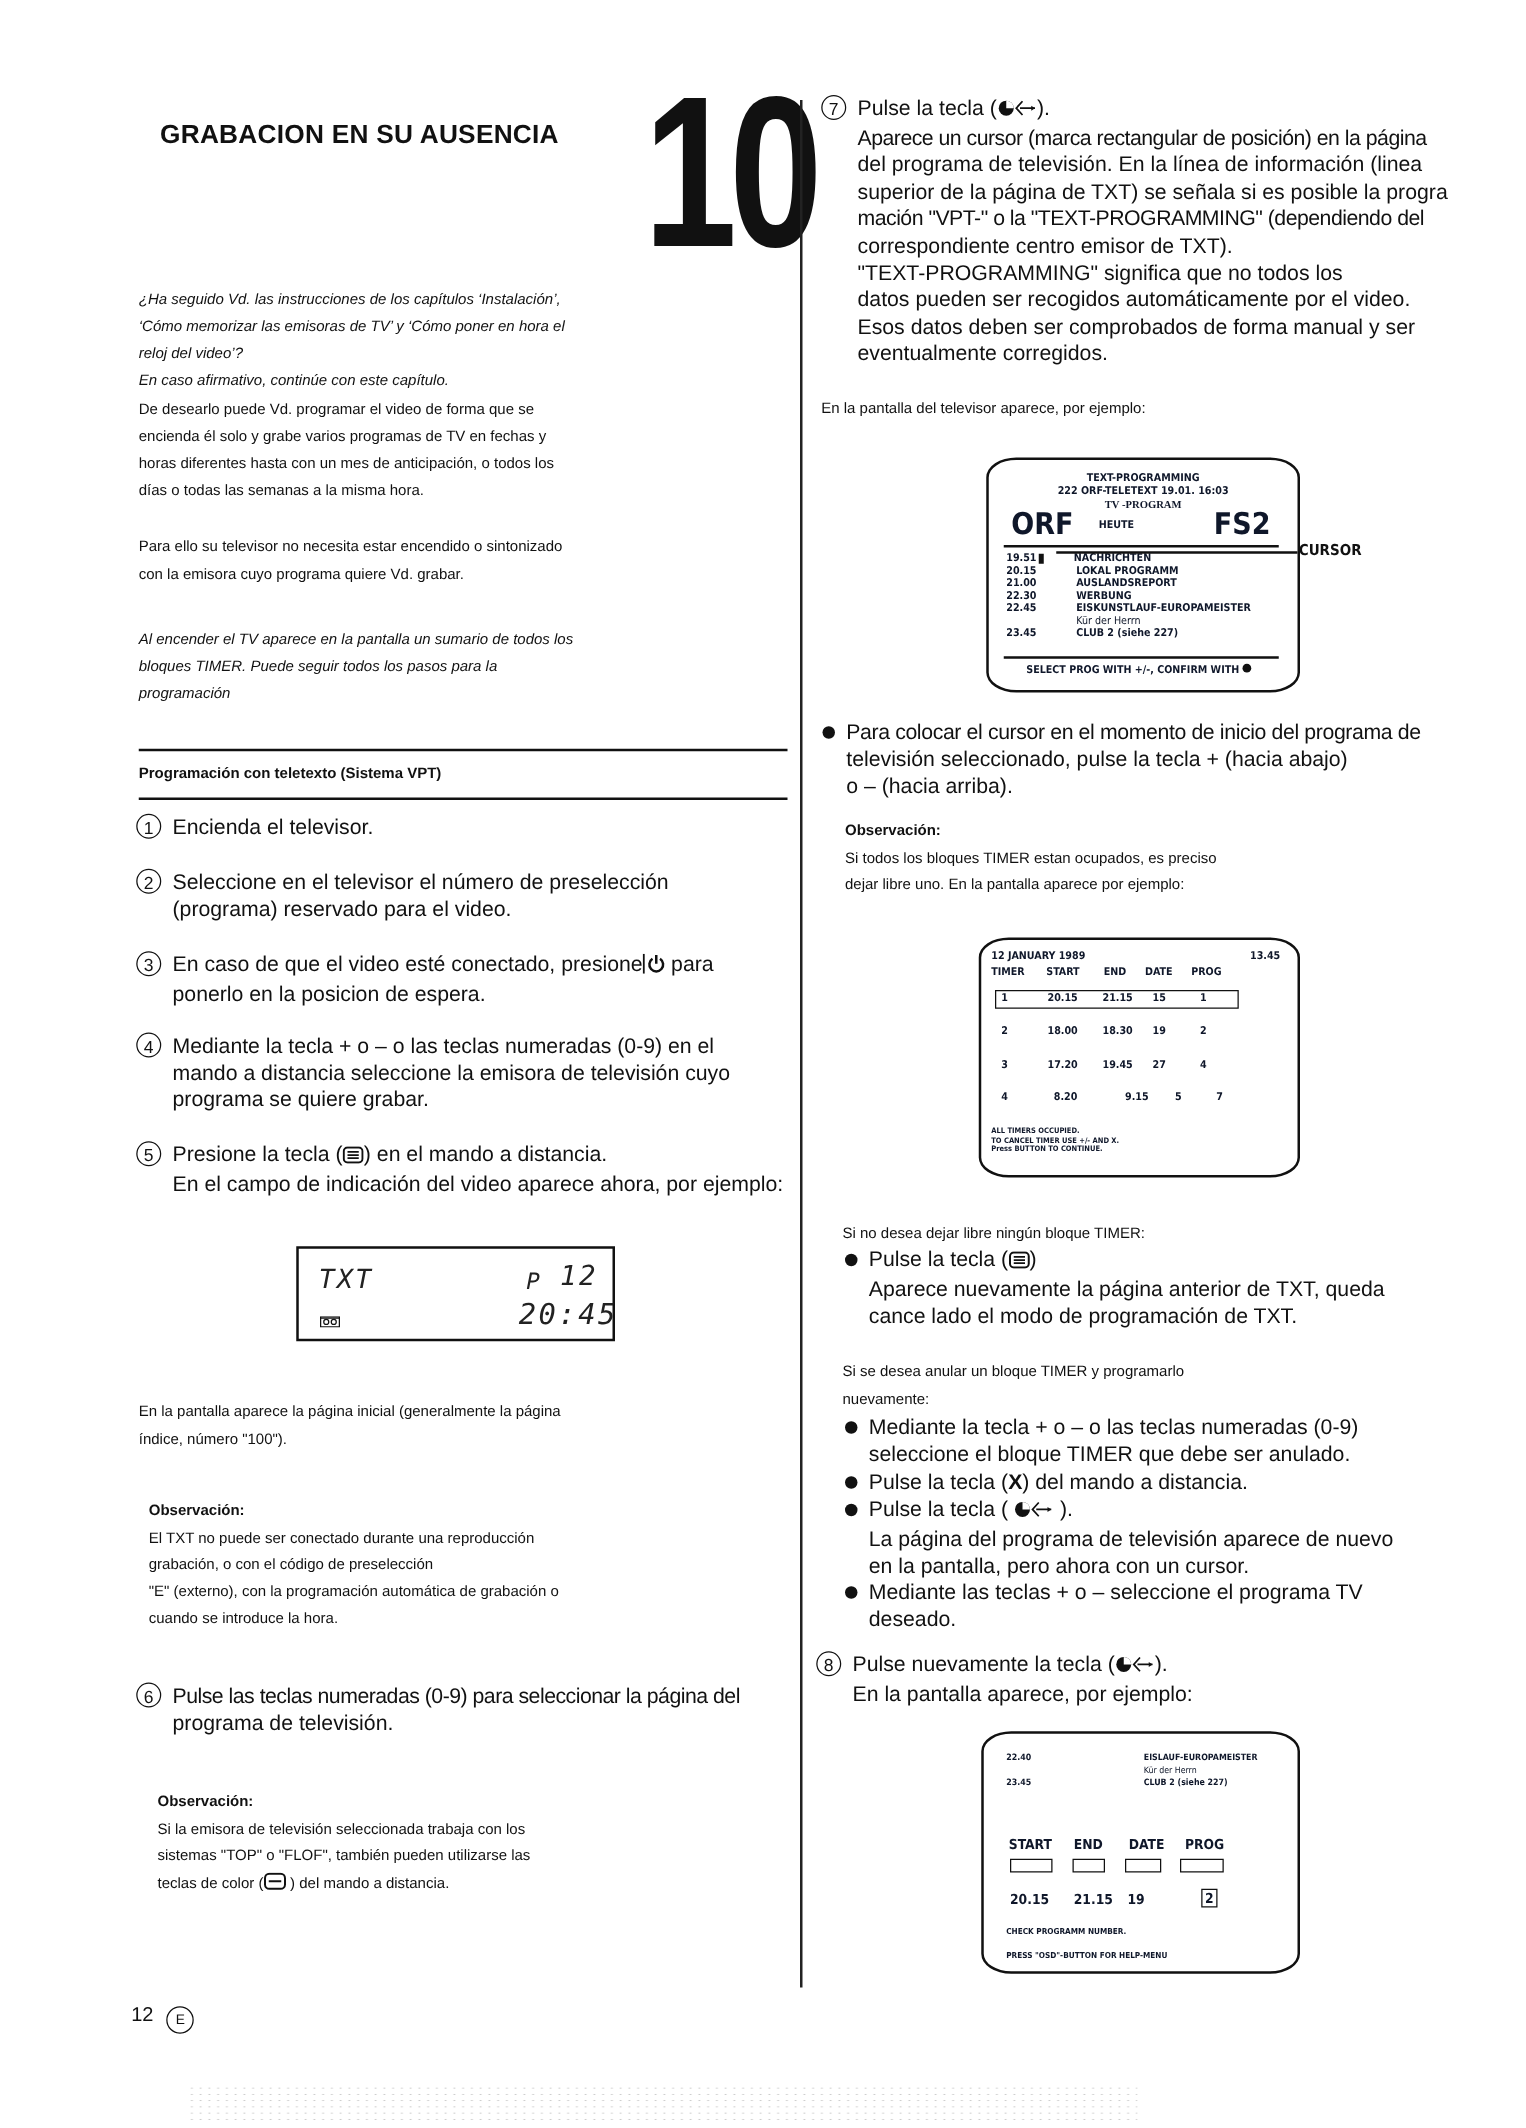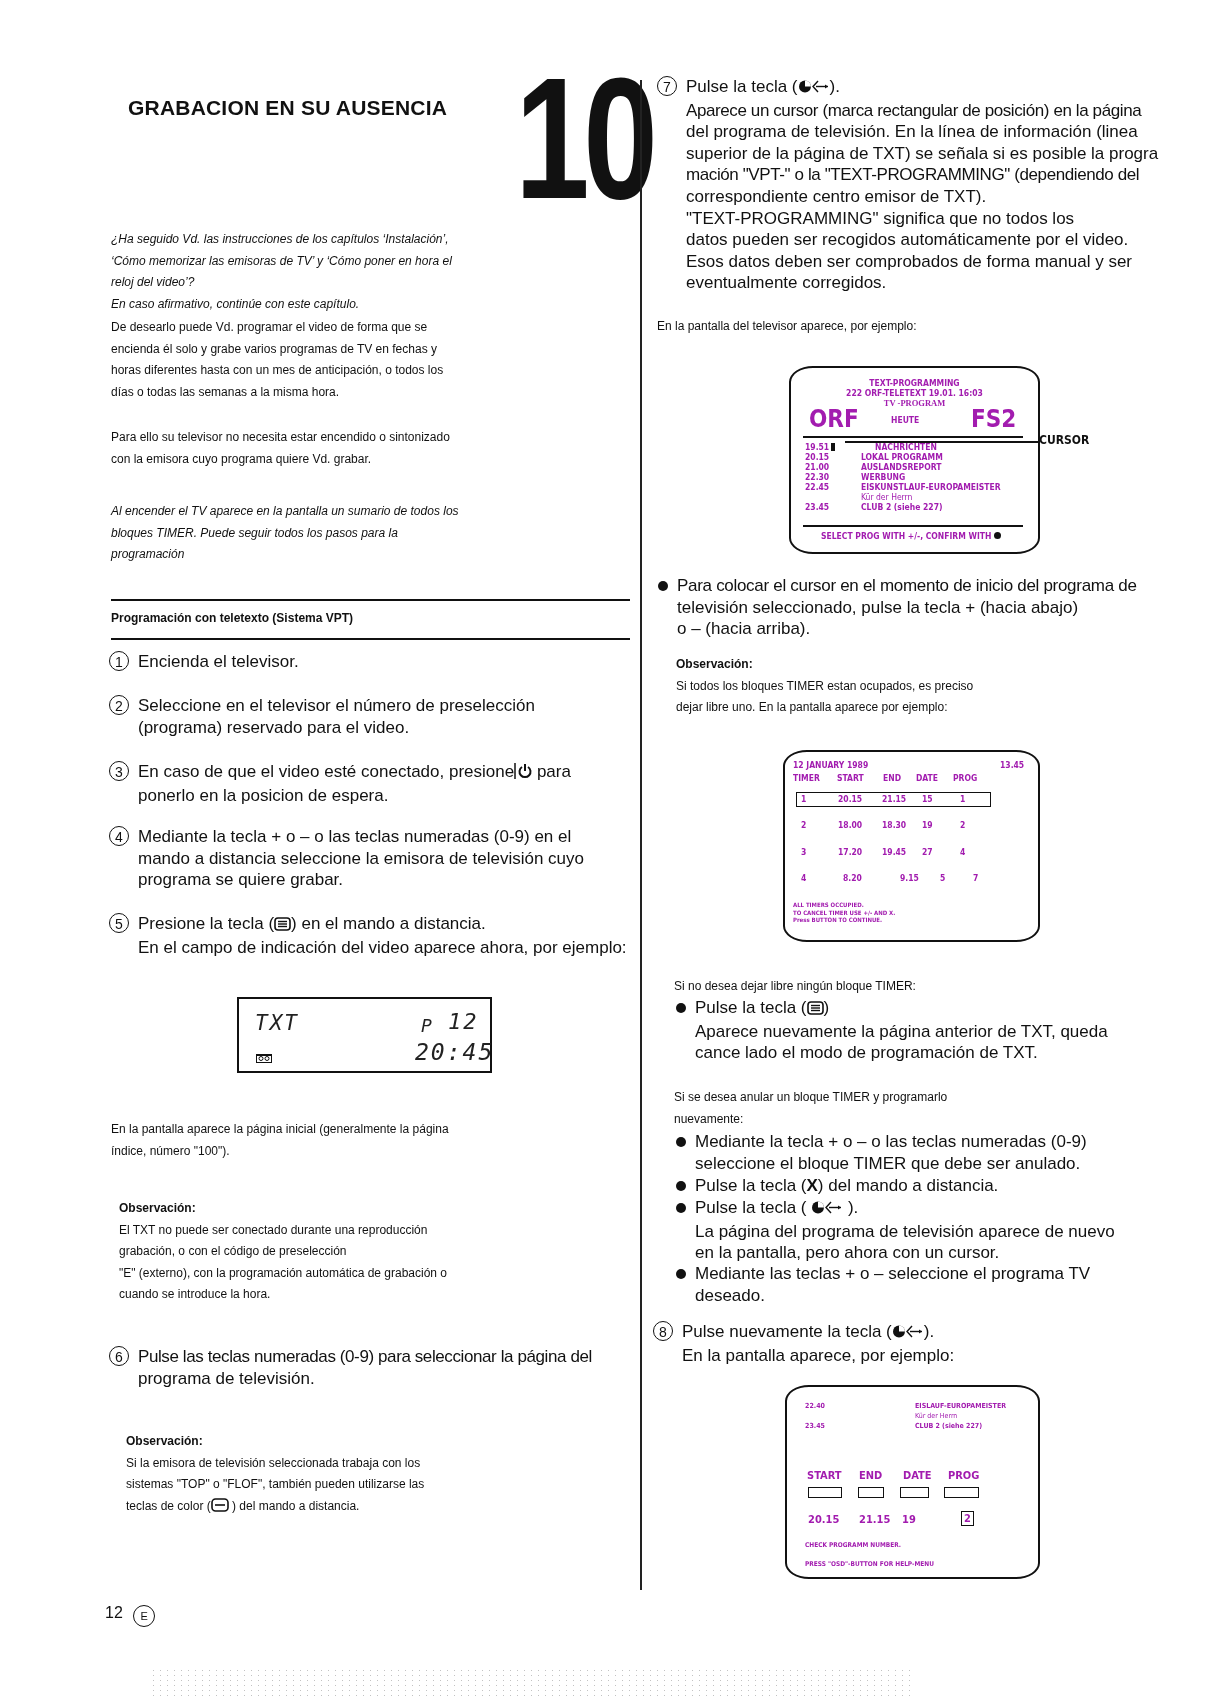--- a/index.html
+++ b/index.html
@@ -22,21 +22,21 @@
                line-height:20px; text-align:center; box-sizing:border-box; }
   .step .body { margin-left:29px; }
   .bullet { position:absolute; font-size:17px; line-height:21.6px; }
   .bullet .dot { position:absolute; left:2px; top:6px; width:10px; height:10px;
                  background:#111; border-radius:50%; }
   .bullet .body { margin-left:21px; }
   .key-icon { display:inline-block; vertical-align:-2px; }
   
   .tv { position:absolute; border:2.5px solid #111; border-radius:24px/16px;
         background:#fff; font-family:"DejaVu Sans Condensed","DejaVu Sans", sans-serif;
-        font-weight:bold; color:#a21caf; }
+        font-weight:bold; color:#0f172a; }
   .tvsm { font-size:8.5px; line-height:10px; }
   .tvmd { font-size:11px; line-height:13px; }
   .lcd { position:absolute; border:2px solid #111; background:#fff; }
   .lcdtxt { position:absolute; font-family:"DejaVu Sans Mono", monospace;
             font-weight:normal; color:#222; letter-spacing:2px; font-style:italic; }
   .noise { position:absolute; left:150px; top:1668px; width:760px; height:30px;
            background-image:radial-gradient(#999 0.6px, transparent 0.9px);
            background-size:7px 5px; opacity:0.6; }
 </style>
 </head>
@@ -197,28 +197,28 @@
   </div>
 </div>
 
 <div class="abs txt" style="left:657px; top:316px;">En la pantalla del televisor aparece, por ejemplo:</div>
 
 <div class="tv" style="left:789px; top:366px; width:247px; height:184px;">
   <div class="abs tvsm" style="left:0; width:100%; top:10px; text-align:center;">TEXT-PROGRAMMING</div>
   <div class="abs tvsm" style="left:0; width:100%; top:20px; text-align:center;">222 ORF-TELETEXT 19.01.   16:03</div>
   <div class="abs tvsm" style="left:0; width:100%; top:30px; text-align:center;font-family:Liberation Serif, serif;">TV -PROGRAM</div>
   <div class="abs" style="left:18px; top:37px; font-size:24px;">ORF</div>
-  <div class="abs tvsm" style="left:100px; top:47px;">HEUTE</div>
+  <div class="abs tvsm" style="left:88px; top:47px;">HEUTE</div>
   <div class="abs" style="left:180px; top:37px; font-size:24px;">FS2</div>
   <div class="abs" style="left:12px; top:68px; width:220px; height:2px; background:#111;"></div>
   <div class="abs tvsm" style="left:14px; top:74px; width:225px;">
     <div style="display:flex;">
         <span style="width:18px;">19.51</span>
         <span style="display:inline-block;width:4px;height:8px;background:#111;margin:1px 0 0 8px;"></span>
-        <span style="margin-left:40px;">NACHRICHTEN</span>
+        <span style="margin-left:24px;">NACHRICHTEN</span>
       </div>
     <div style="display:flex;">
         <span style="width:56px;">20.15</span>
         <span>LOKAL PROGRAMM</span>
       </div>
     <div style="display:flex;">
         <span style="width:56px;">21.00</span>
         <span>AUSLANDSREPORT</span>
       </div>
     <div style="display:flex;">

